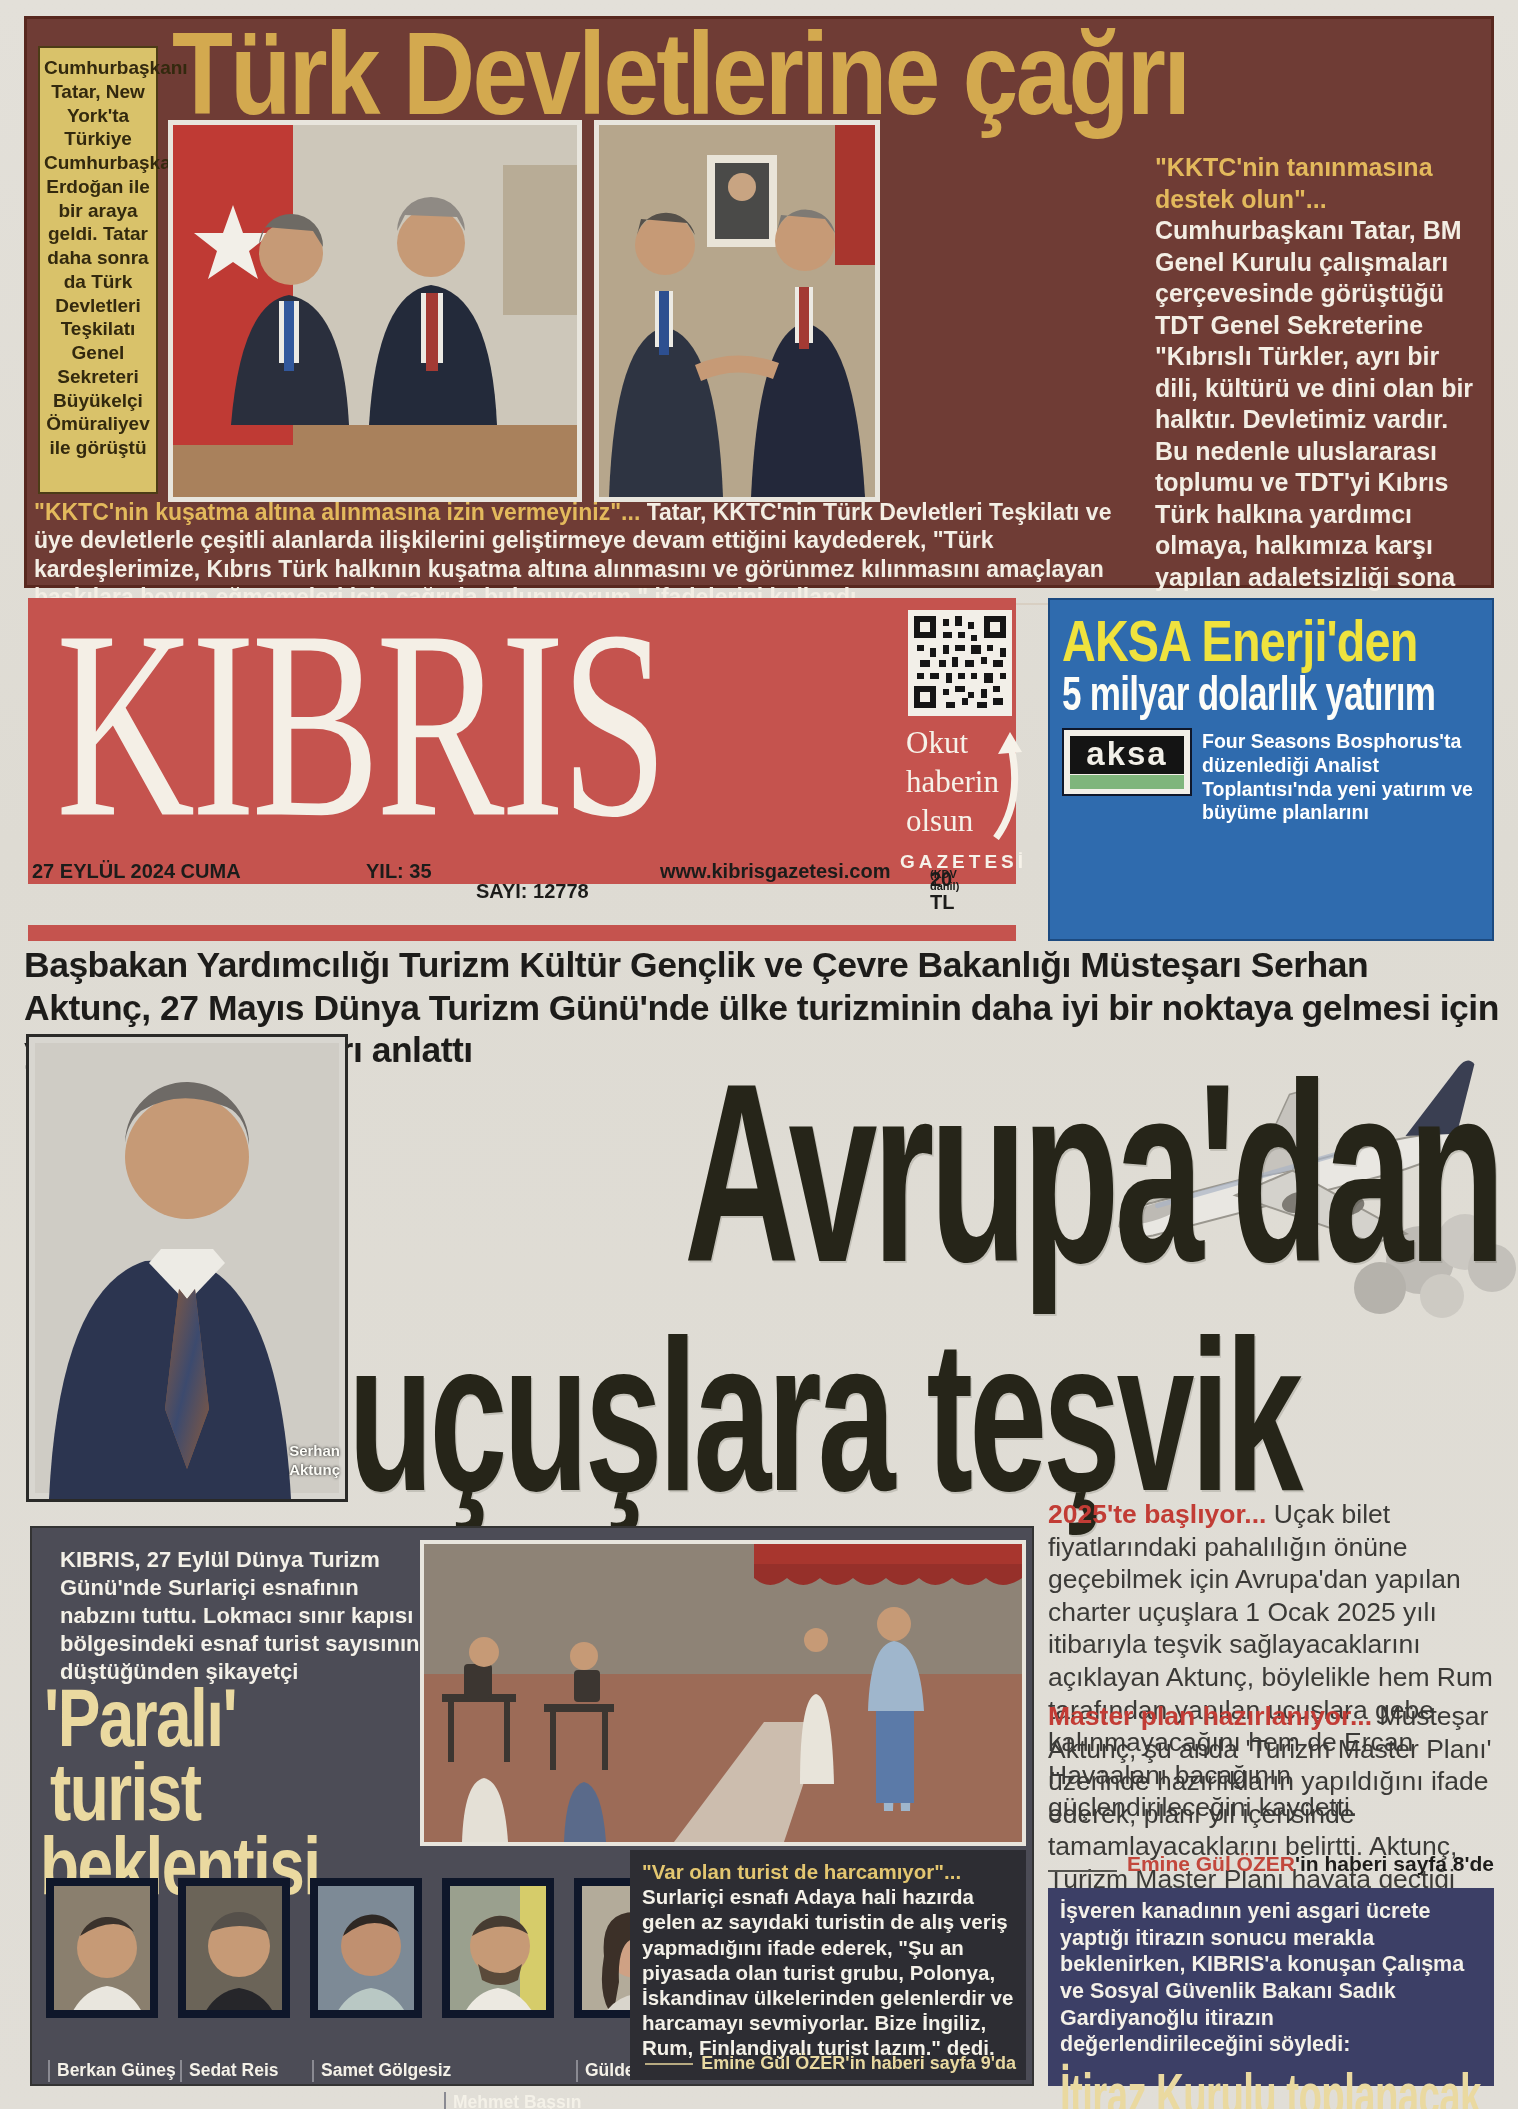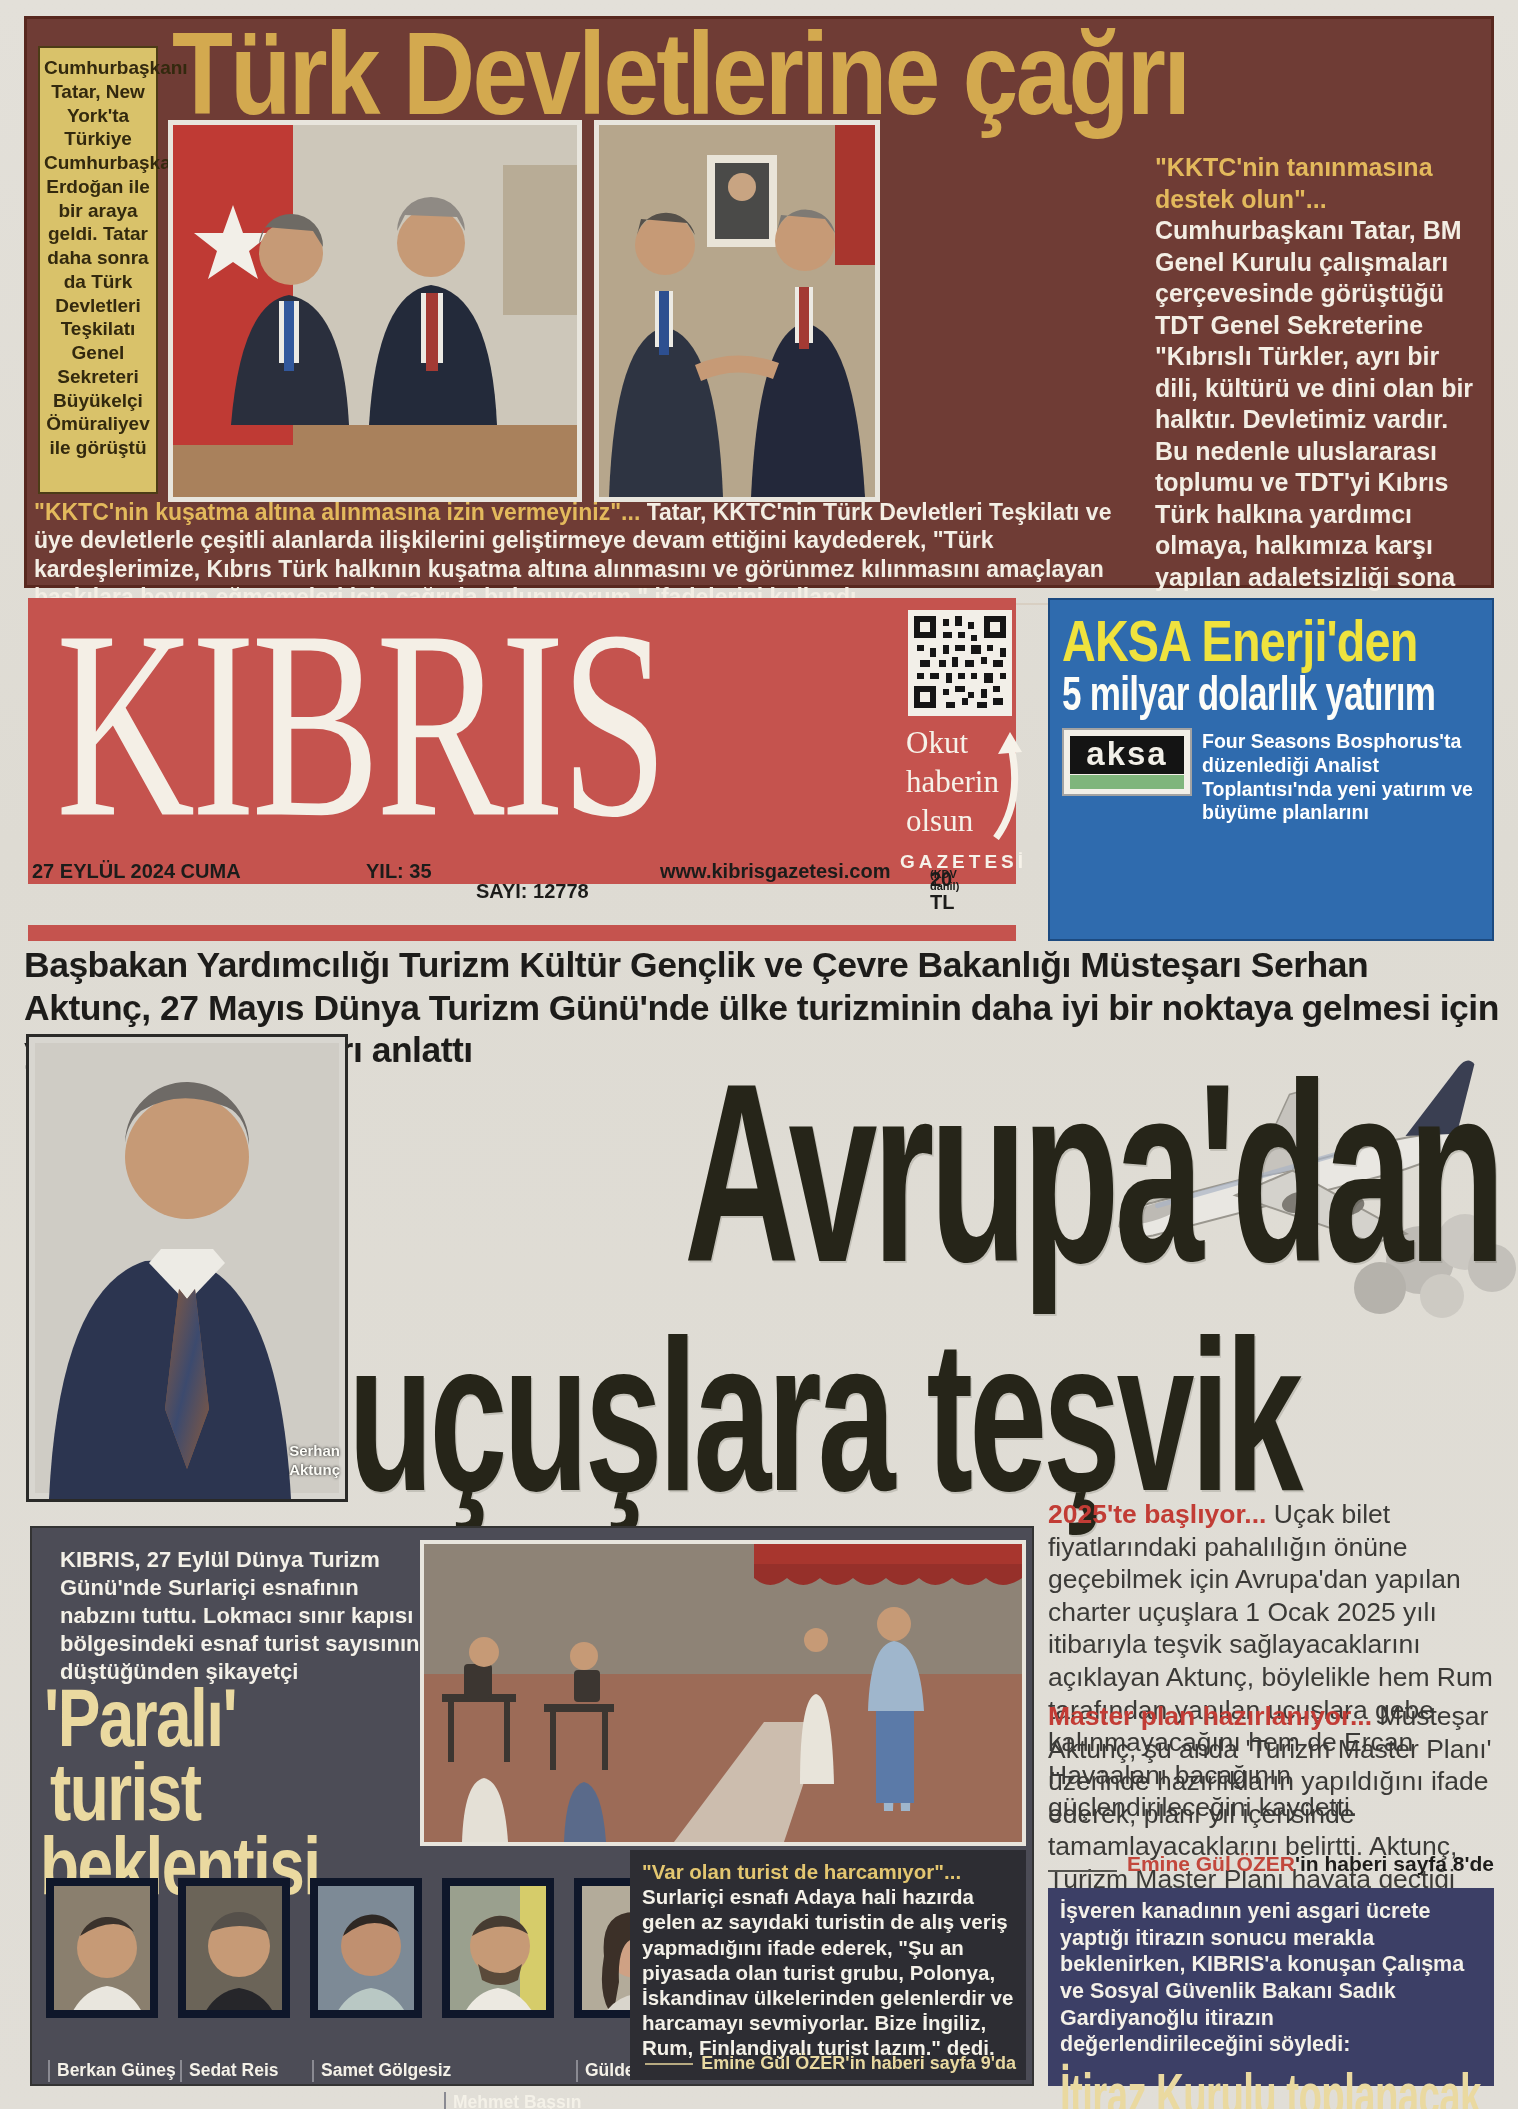--- a/index.html
+++ b/index.html
@@ -33,21 +33,21 @@
   #gaz{left:900px;top:851px;color:#f6f2e9;font-weight:bold;font-size:19px;letter-spacing:4px;}
   #dateline{left:28px;top:852px;width:988px;height:39px;color:#1c1c1a;font-weight:bold;font-size:20px;}
   #dateline span{position:absolute;top:8px;}
   #redbar2{left:28px;top:925px;width:988px;height:16px;background:#c5534e;}
   .kdv{font-size:11px;font-weight:bold;}
 
   
   #aksabox{left:1048px;top:598px;width:446px;height:343px;background:#2f6bae;border:2px solid #1c4a80;box-sizing:border-box;color:#fff;}
   #aksah1{left:12px;top:8px;color:#efe23e;font-size:57px;font-weight:bold;white-space:nowrap;transform:scaleX(.82);transform-origin:0 0;letter-spacing:-1px;}
   #aksah2{left:12px;top:66px;color:#fdfdf8;font-size:48px;font-weight:bold;white-space:nowrap;transform:scaleX(.73);transform-origin:0 0;letter-spacing:-1px;}
-  #aksalogo{left:12px;top:128px;width:130px;height:68px;background:#f2efe8;border:2px solid #a3a3a3;box-sizing:border-box;}
+  #aksalogo{left:12px;top:128px;width:130px;height:68px;background:#f2efe8;border:2px solid #0f172a;box-sizing:border-box;}
   #aksalogo .blk{position:absolute;left:6px;top:6px;right:6px;height:38px;background:#141414;color:#f2efe8;font-weight:bold;font-size:33px;text-align:center;line-height:36px;letter-spacing:2px;}
   #aksalogo .grn{position:absolute;left:6px;bottom:5px;right:6px;height:14px;background:#7fb57c;}
   .aksatxt{font-weight:bold;font-size:19.5px;line-height:1.22;}
   #aksaref{color:#cfe3f4;font-weight:bold;font-size:19px;}
 
   
   #kicker{left:24px;top:944px;width:1478px;color:#1d1c1a;font-weight:bold;font-size:35.5px;line-height:1.2;letter-spacing:-.5px;}
   .mainline{color:#262519;font-weight:bold;line-height:1;white-space:nowrap;text-shadow:2px 2px 0 rgba(40,40,30,.15);}
   #mh1{left:684px;top:1046px;font-size:250px;transform:scale(.64,1.02);transform-origin:0 0;letter-spacing:-8px;}
   #mh2{left:348px;top:1308px;font-size:215px;transform:scale(.65,1.0);transform-origin:0 0;letter-spacing:-6px;}

